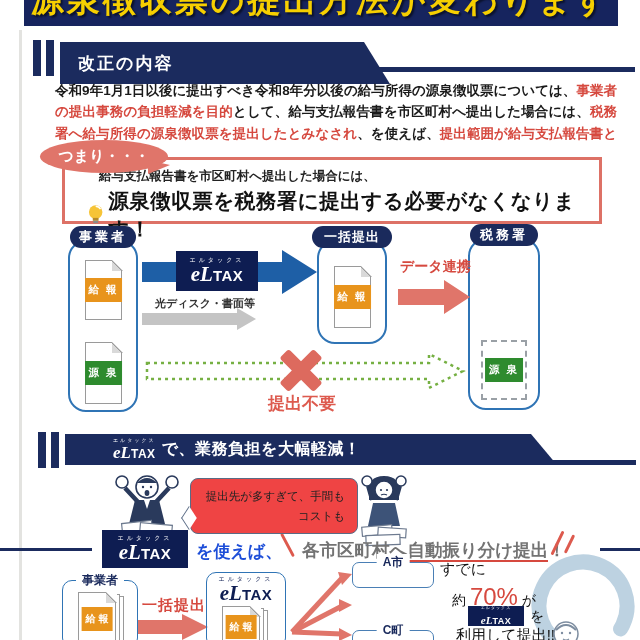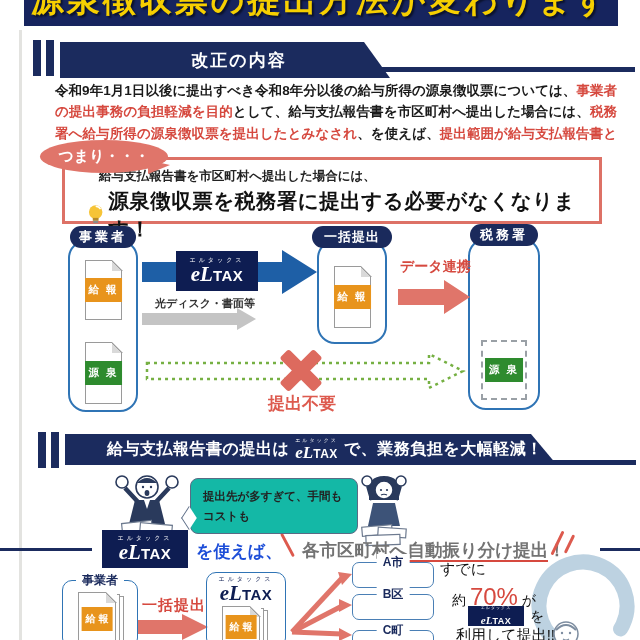--- a/index.html
+++ b/index.html
@@ -77,22 +77,22 @@
   .small-label { position:absolute; font-size:11px; color:#333; font-weight:bold; }
   .red-label { position:absolute; color:#d6493f; font-weight:bold; }
 
   .xmark { position:absolute; z-index:3; }
   .xmark span { position:absolute; left:0; top:16px; width:48px; height:13px;
     background:#dd6a5e; border-radius:3px; }
   .xmark span:first-child { transform:rotate(45deg); }
   .xmark span:last-child { transform:rotate(-45deg); }
 
   
-  .bubble { position:absolute; background:#14b8a6; border:1.5px solid #5a6b85; border-radius:8px;
-    padding:7px 12px 6px; font-size:11.5px; font-weight:bold; color:#222; line-height:1.75; z-index:2; }
+  .bubble { position:absolute; background:#ef4444; border:1.5px solid #5a6b85; border-radius:8px;
+    padding:7px 12px 6px; font-size:11.5px; font-weight:normal; color:#222; line-height:1.75; z-index:2;text-align:right; }
   .bubble .tail { position:absolute; left:-9px; bottom:8px; width:14px; height:14px; background:#fff;
     border-left:1.5px solid #5a6b85; border-bottom:1.5px solid #5a6b85; transform:rotate(45deg) skew(12deg,12deg); }
 
   
   .navy-line { position:absolute; height:3px; background:#1b2b5e; }
   .use-text { position:absolute; font-size:17px; font-weight:bold; color:#1d4ed8; }
   .use-red { position:absolute; font-size:17.5px; font-weight:bold; color:#737373; white-space:nowrap; }
   .use-red .ul { border-bottom:2.5px solid #d6493f; }
   .slash { position:absolute; width:3px; height:26px; background:#dd5a4e; border-radius:2px; }
 
@@ -110,21 +110,21 @@
 <div class="page">
 
   <div class="abs" style="left:19px;top:30px;width:3px;height:610px;background:#e3e3e0;"></div>
 
   <div class="title-banner">
     <div class="title-text">源泉徴収票の提出方法が変わります</div>
   </div>
 
   <div class="hbar" style="left:33px;top:40px;height:36px;"></div>
   <div class="hbar" style="left:46px;top:40px;height:36px;"></div>
-  <div class="sec-banner" style="left:60px;top:42px;width:330px;height:36px;padding-left:28px;justify-content:center;">
+  <div class="sec-banner" style="left:60px;top:42px;width:330px;height:42px;padding-left:18px;">
     <span class="sec-label">改正の内容</span>
   </div>
   <div class="sec-line" style="left:372px;top:67px;width:263px;"></div>
 
   <div class="paragraph">
     <span>令和9年1月1日以後に提出すべき令和8年分以後の給与所得の源泉徴収票については、</span><span class="red">事業者の提出事務の負担軽減を目的</span><span>として、給与支払報告書を市区町村へ提出した場合には、</span><span class="red">税務署へ給与所得の源泉徴収票を提出したとみなされ</span><span>、を使えば、</span><span class="red">提出範囲が給与支払報告書と同じに</span><span>なります。</span>
   </div>
 
   <div class="tsumari">
     <span>つまり・・・</span>
@@ -194,21 +194,20 @@
   </svg>
   <div class="xmark" style="left:277px;top:348px;width:48px;height:46px;">
       <span></span>
       <span></span>
     </div>
   <div class="red-label" style="left:268px;top:392px;font-size:17px;color:#dd5a4e;">提出不要</div>
 
   <div class="hbar" style="left:38px;top:432px;height:36px;"></div>
   <div class="hbar" style="left:51px;top:432px;height:36px;"></div>
   <div class="sec-banner" style="left:65px;top:434px;width:492px;height:31px;padding-left:42px;">
-    <span class="sec-label" style="font-size:16px;letter-spacing:0.5px;">給与支払報告書の提出は</span>
     <span class="eltax-inline">
       <span class="eltax-kana">エルタックス</span>
       <span class="eltax-main"><span class="el">eL</span><span class="tax">TAX</span></span>
     </span>
     <span class="sec-label" style="font-size:16px;letter-spacing:0.5px;">で、業務負担を大幅軽減！</span>
   </div>
   <div class="sec-line" style="left:540px;top:460px;width:96px;"></div>
 
   <svg class="abs" style="left:114px;top:470px;" width="66" height="78" viewBox="0 0 66 78">
     <circle cx="33" cy="17" r="11" fill="#fff" stroke="#2a3a5c" stroke-width="1.6"></circle>
@@ -300,23 +299,20 @@
       <line x1="6" y1="76" x2="56" y2="78"></line>
     </g>
     <polygon points="66,18 52,16 56,29" fill="#e0756a"></polygon>
     <polygon points="66,49 53,43 53,56" fill="#e0756a"></polygon>
     <polygon points="66,79 53,72 53,85" fill="#e0756a"></polygon>
   </svg>
 
   <div class="city-box" style="left:352px;top:562px;">
     <span class="bracket-label">A市</span>
   </div>
-  <div class="city-box" style="left:352px;top:594px;">
-    <span class="bracket-label">B区</span>
-  </div>
   <div class="city-box" style="left:352px;top:630px;">
     <span class="bracket-label">C町</span>
   </div>
 
   <svg class="abs" style="left:515px;top:548px;" width="125" height="92">
     <circle cx="68" cy="58" r="44" fill="none" stroke="#bdd2e1" stroke-width="15" stroke-dasharray="212 65" transform="rotate(115 68 58)" stroke-linecap="round"></circle>
   </svg>
   <div class="stat-text" style="left:440px;top:560px;font-size:15px;">すでに</div>
   <div class="stat-text" style="left:452px;top:583px;font-size:14px;">
     <span>約</span>

